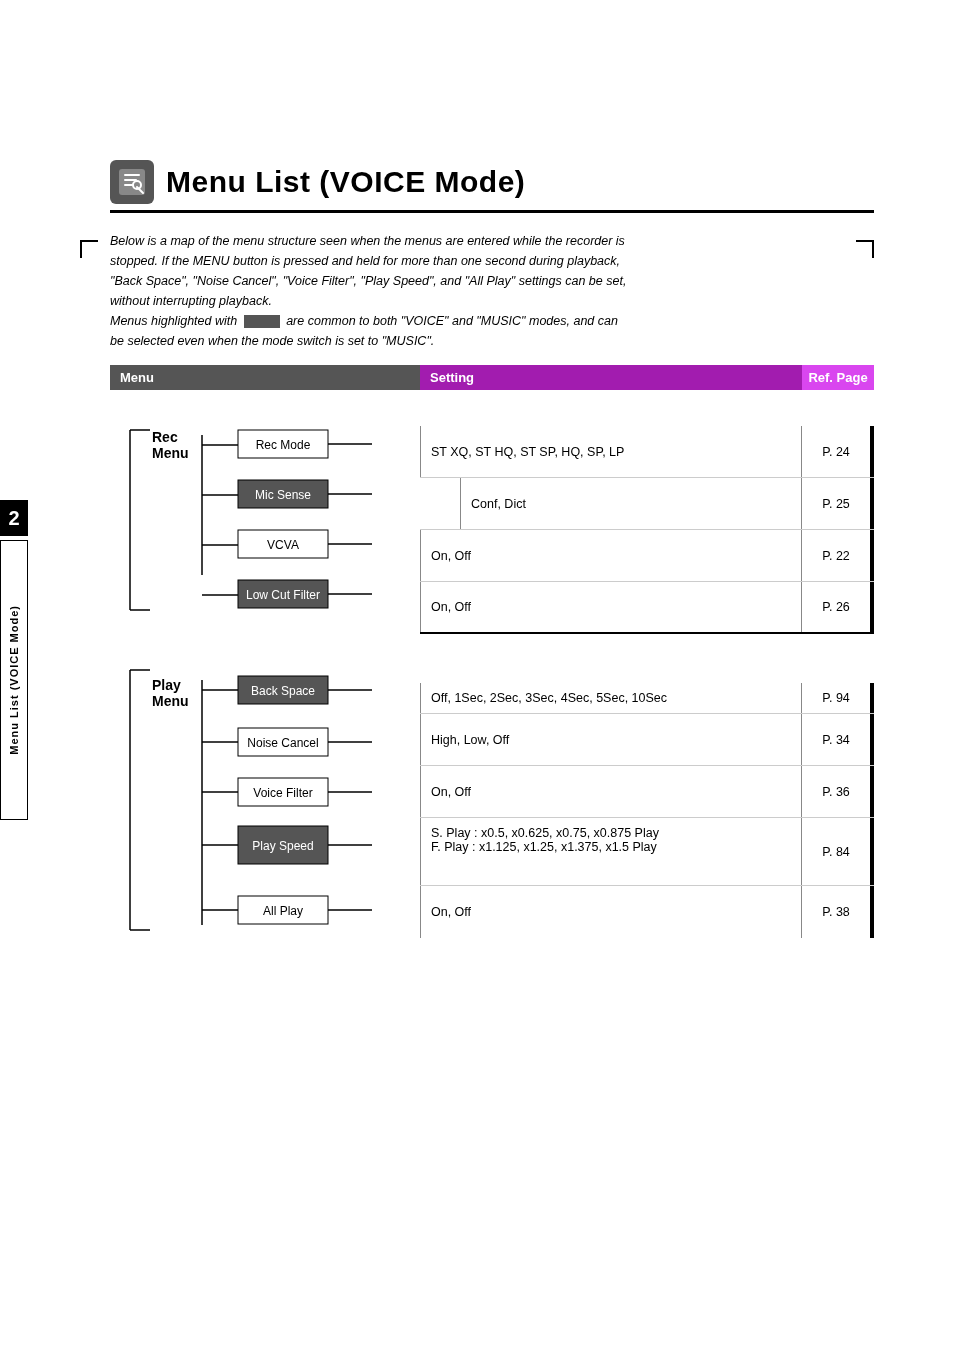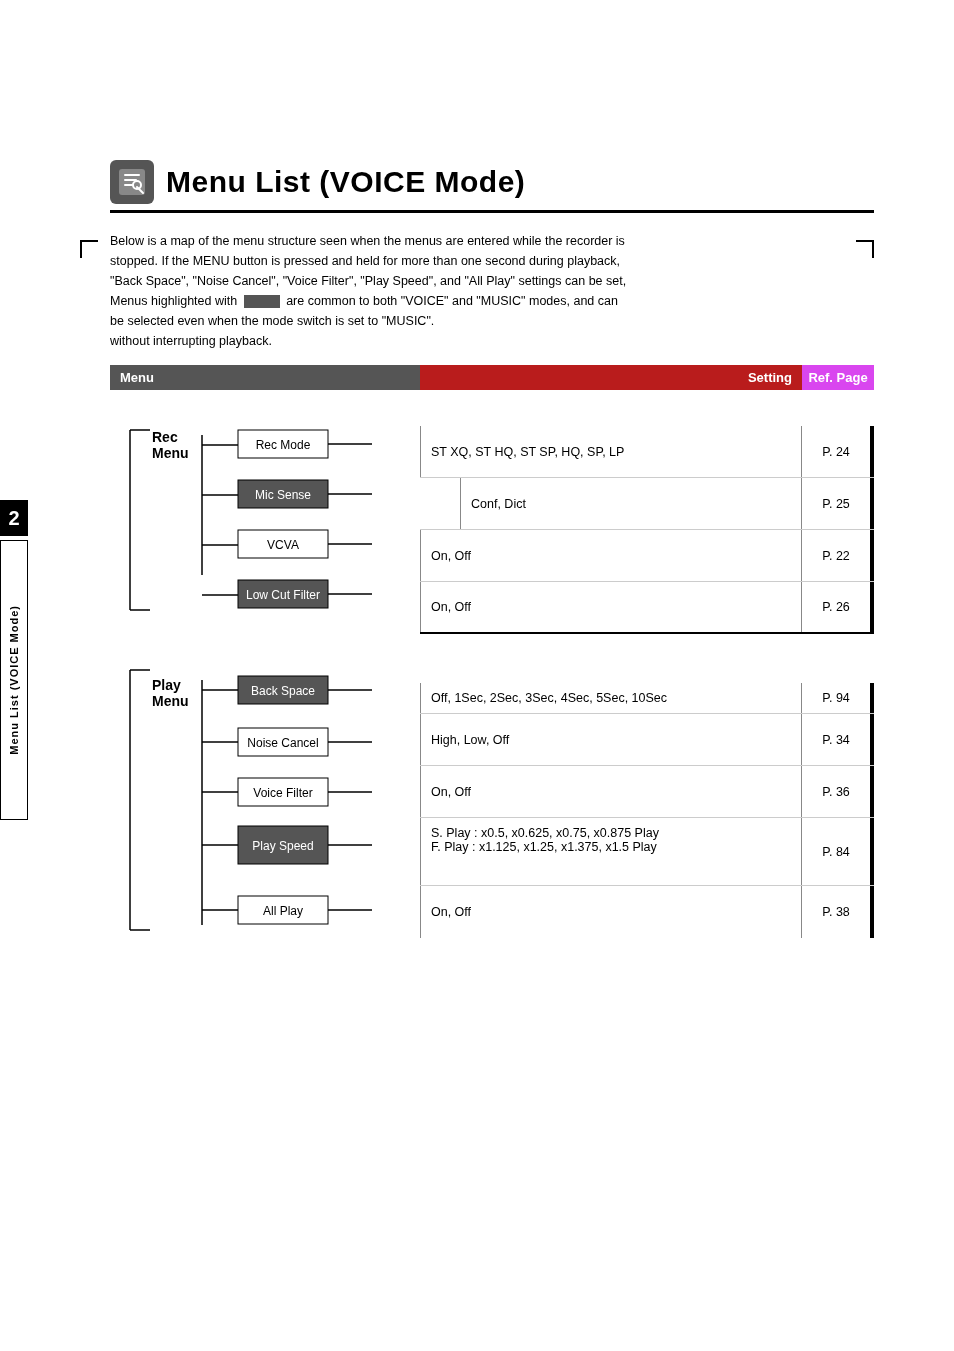--- a/index.html
+++ b/index.html
@@ -102,20 +102,21 @@
       font-size: 30px;
       font-weight: bold;
       letter-spacing: 0.5px;
     }
 
     
     .description {
       font-size: 12.5px;
       line-height: 1.6;
       margin-bottom: 1px;
+      font-style: italic;
     }
     .highlight-box {
       display: inline-block;
       background: #555;
       color: #555;
       width: 36px;
       height: 13px;
       vertical-align: middle;
       margin: 0 3px;
     }
@@ -134,26 +135,25 @@
     .col-menu {
       width: 310px;
       background: #555;
       color: #fff;
       padding: 5px 10px;
       font-weight: bold;
       font-size: 13px;
     }
     .col-setting {
       flex: 1;
-      background: #b91c1c;
+      background: #a21caf;
       color: #fff;
       padding: 5px 10px;
       font-weight: bold;
       font-size: 13px;
-      text-align: right;
     }
     .col-ref {
       width: 72px;
       background: #d946ef;
       color: #fff;
       padding: 5px 6px;
       font-weight: bold;
       font-size: 13px;
       text-align: center;
     }
@@ -239,28 +239,28 @@
       <div>
         <span>Below is a map of the menu structure seen when the menus are entered while the recorder is</span>
       </div>
       <div>
         <span>stopped.  If the MENU button is pressed and held for more than one second during playback,</span>
       </div>
       <div>
         <span>"Back Space", "Noise Cancel", "Voice Filter", "Play Speed", and "All Play" settings can be set,</span>
       </div>
       <div>
+        <span>without interrupting playback.</span>
+      </div>
+      <div>
         <span>Menus highlighted with</span>
         <span class="highlight-box"></span>
         <span>are common to both "VOICE" and "MUSIC" modes, and can</span>
         <br>
         <span>be selected even when the mode switch is set to "MUSIC".</span>
-      </div>
-      <div>
-        <span>without interrupting playback.</span>
       </div>
     </div>
 
     <div class="diagram-area">
 
       <div class="table-header">
         <div class="col-menu">Menu</div>
         <div class="col-setting">Setting</div>
         <div class="col-ref">Ref. Page</div>
       </div>

